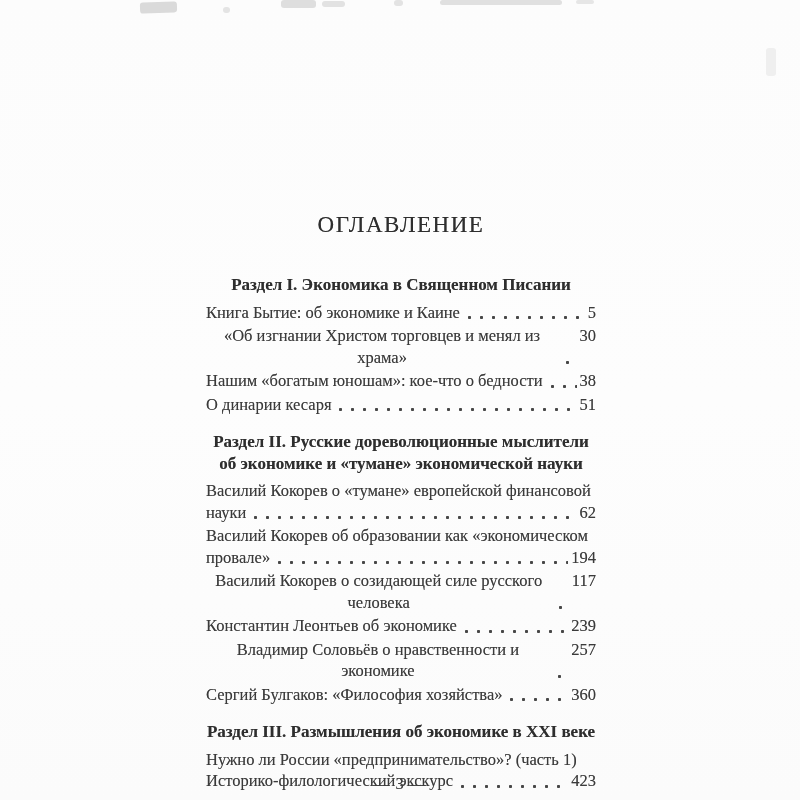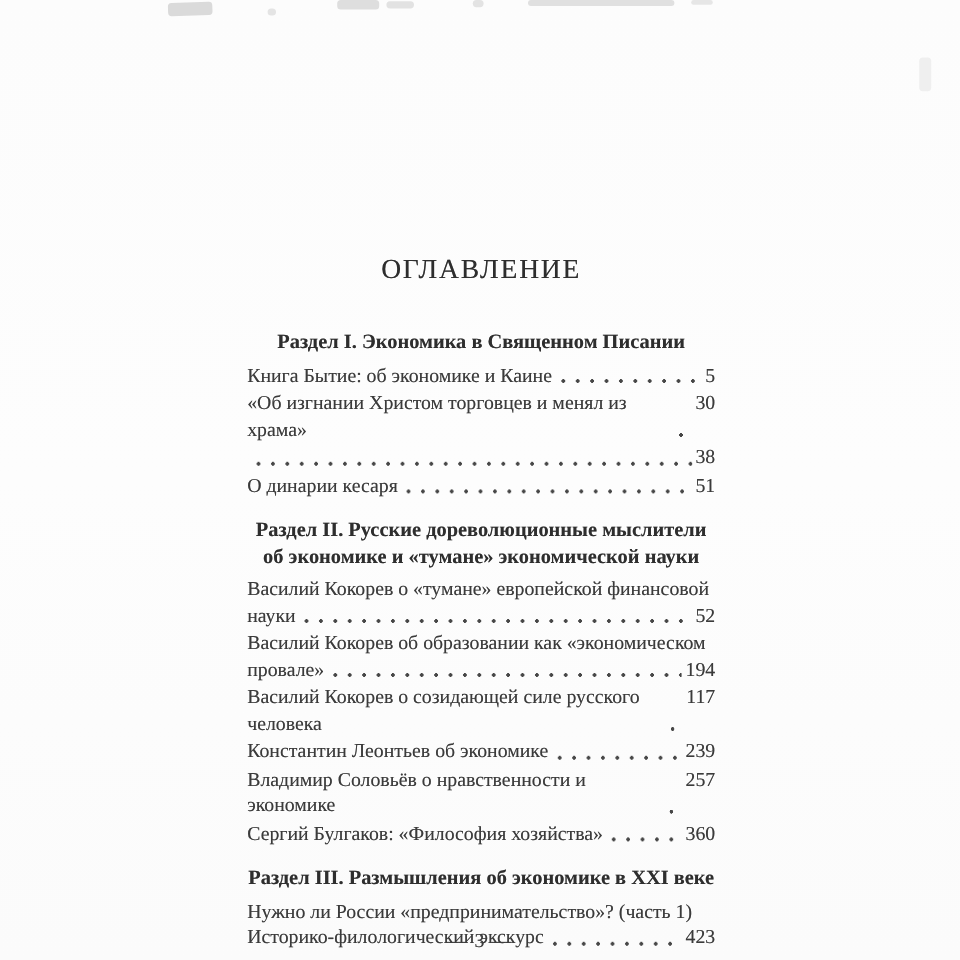--- a/index.html
+++ b/index.html
@@ -49,21 +49,21 @@
     text-align: center;
     font-weight: 700;
     font-size: 17px;
     line-height: 21.5px;
     color: #2e2e2e;
     margin: 14px 0 6px 0;
   }
   .toc-section:first-child .section-heading { margin-top: 0; }
   .toc-entry { margin: 0 0 2px 0; }
   .entry-line { }
-  .entry-last { display: flex; align-items: baseline; }
+  .entry-last { display: flex; align-items: baseline; text-align: center; }
   .entry-text { flex: 0 1 auto; }
   .leader {
     flex: 1 1 12px;
     align-self: flex-end;
     height: 5px;
     margin: 0 3px 3px 7px;
     background-image: radial-gradient(circle at 2.5px 2.5px, #474747 1.35px, rgba(0,0,0,0) 1.7px);
     background-size: 12px 5px;
     background-repeat: repeat-x;
     background-position: left bottom;
@@ -111,20 +111,21 @@
         </div>
         <div class="toc-entry">
           <div class="entry-last">
             <span class="entry-text">«Об изгнании Христом торговцев и менял из храма»</span>
             <span class="leader"></span>
             <span class="pagenum">30</span>
           </div>
         </div>
         <div class="toc-entry">
           <div class="entry-last">
+            <span class="entry-text">Нашим «богатым юношам»: кое-что о бедности</span>
             <span class="leader"></span>
             <span class="pagenum">38</span>
           </div>
         </div>
         <div class="toc-entry">
           <div class="entry-last">
             <span class="entry-text">О динарии кесаря</span>
             <span class="leader"></span>
             <span class="pagenum">51</span>
           </div>
@@ -133,21 +134,21 @@
       <section class="toc-section">
         <div class="section-heading">
           <div>Раздел II. Русские дореволюционные мыслители</div>
           <div>об экономике и «тумане» экономической науки</div>
         </div>
         <div class="toc-entry">
           <div class="entry-line">Василий Кокорев о «тумане» европейской финансовой</div>
           <div class="entry-last">
             <span class="entry-text">науки</span>
             <span class="leader"></span>
-            <span class="pagenum">52</span>
+            <span class="pagenum">62</span>
           </div>
         </div>
         <div class="toc-entry">
           <div class="entry-line">Василий Кокорев об образовании как «экономическом</div>
           <div class="entry-last">
             <span class="entry-text">провале»</span>
             <span class="leader"></span>
             <span class="pagenum">194</span>
           </div>
         </div>

